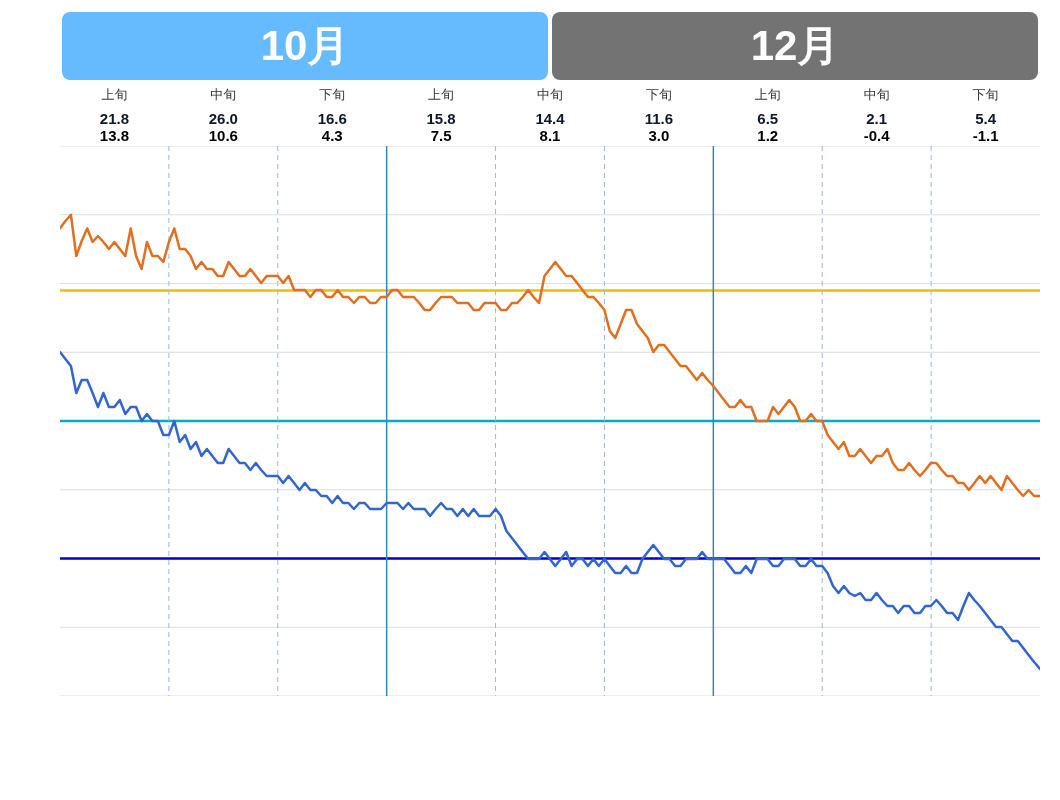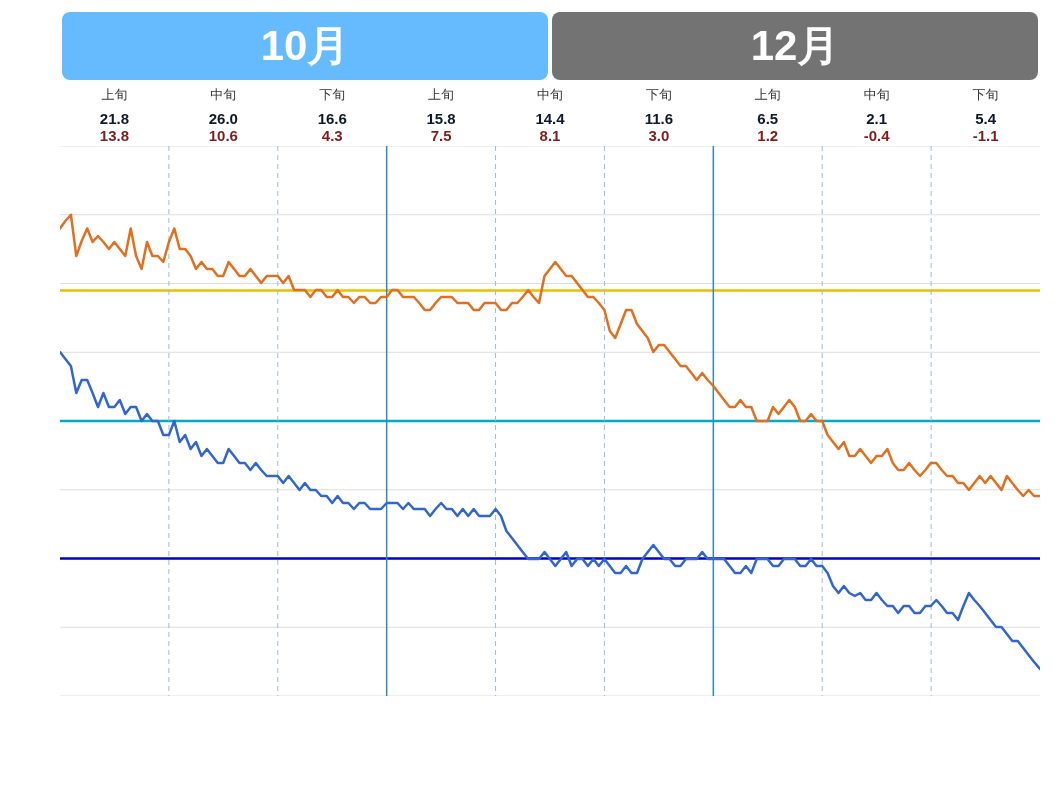--- a/index.html
+++ b/index.html
@@ -48,21 +48,21 @@
       color: #333;
       font-size: 13px;
       margin-bottom: 6px;
     }
     .period-col .high {
       color: #0f172a;
       font-size: 15px;
       font-weight: bold;
     }
     .period-col .low {
-      color: #7f1d1d;
+      color: #000000;
       font-size: 15px;
       font-weight: bold;
     }
 
     .chart-area {
       position: relative;
       margin-top: 2px;
       flex: 1;
     }
     svg.main-chart {

